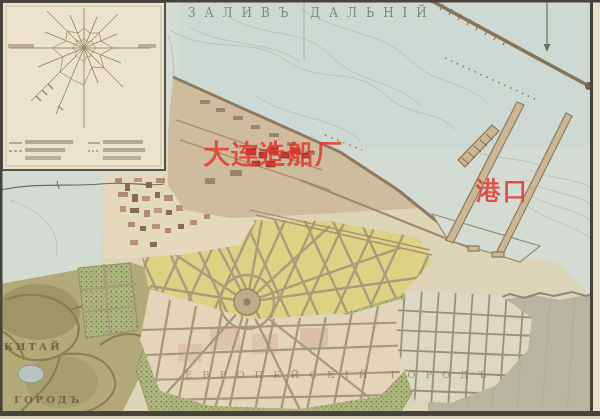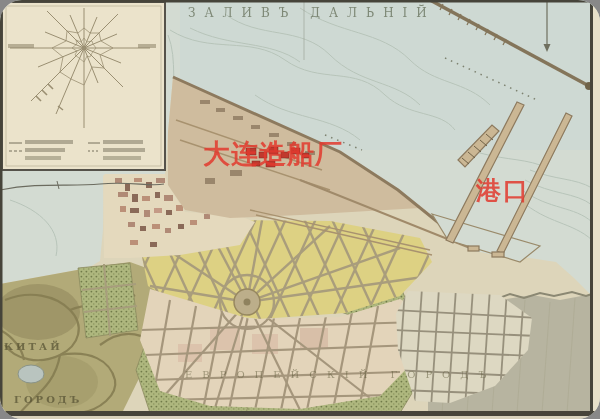--- a/index.html
+++ b/index.html
@@ -1,17 +1,17 @@
 <!DOCTYPE html>
 <html><head>
 <meta charset="utf-8">
 <style>
   html,body{margin:0;padding:0;background:#888;}
   #stage{position:relative;width:600px;height:419px;overflow:hidden;background:#d3dbd2;
-         font-family:"DejaVu Sans",sans-serif;border-radius:22px;}
+         font-family:"DejaVu Sans",sans-serif;}
   svg{position:absolute;left:0;top:0;display:block;}
   text{user-select:none;}
   .bay-title{font-family:"DejaVu Serif","Liberation Serif",serif;font-size:12px;letter-spacing:9px;
              fill:#76806d;opacity:.9;}
   .anno{font-family:"DejaVu Sans",sans-serif;font-weight:bold;fill:#e23a2e;opacity:.85;}
   .anno-big{font-size:27px;letter-spacing:1px;}
   .anno-small{font-size:25px;letter-spacing:2px;}
   .district-label{font-family:"DejaVu Serif","Liberation Serif",serif;font-size:10px;
                   letter-spacing:10px;fill:rgba(92,88,56,.5);}
   .town-label{font-family:"DejaVu Serif","Liberation Serif",serif;font-size:10px;font-weight:bold;

